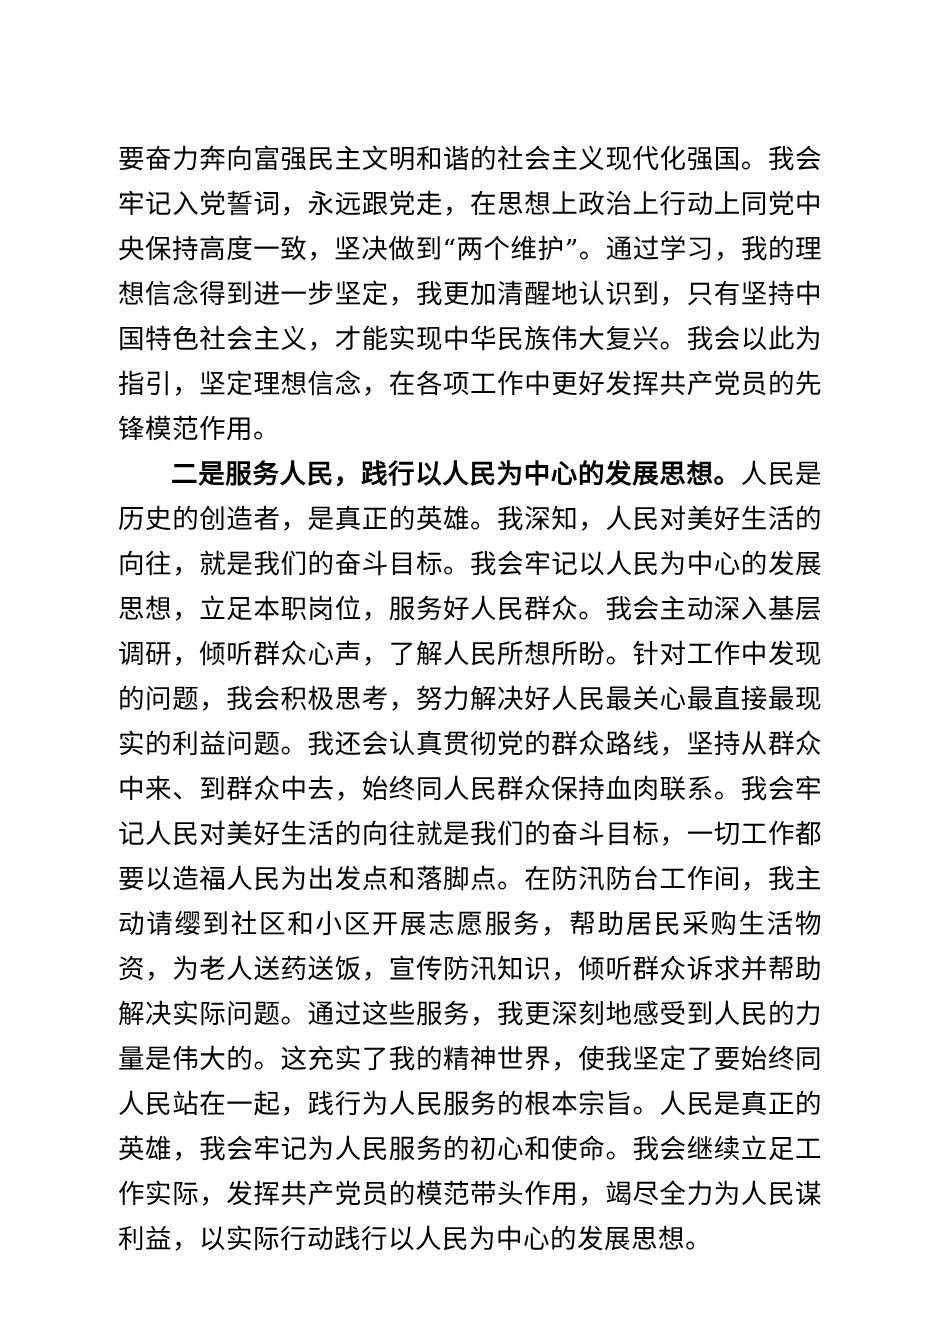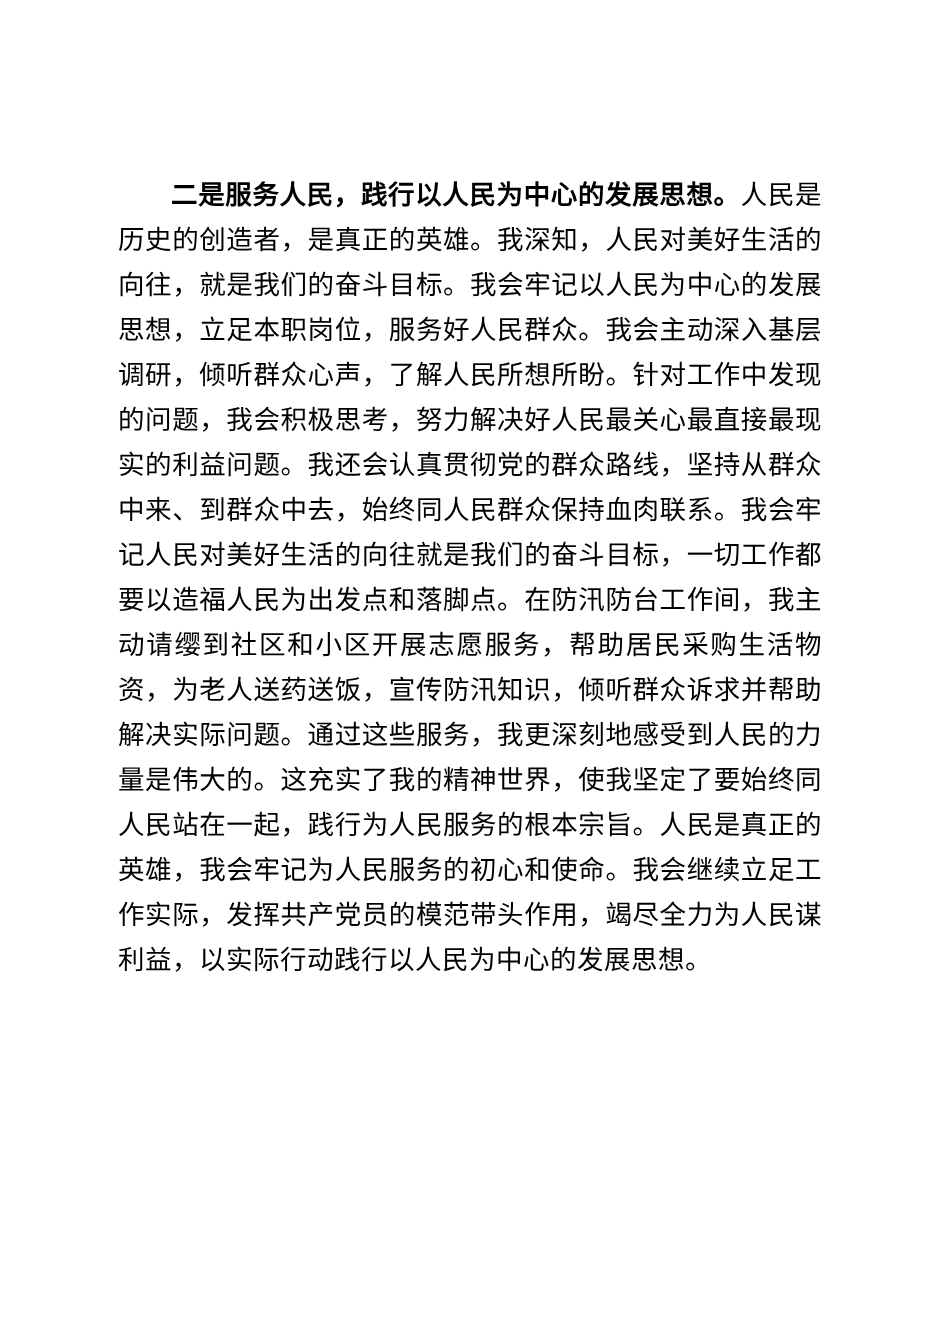--- a/index.html
+++ b/index.html
@@ -26,26 +26,26 @@
     text-justify: inter-ideograph;
     word-break: break-all;
     letter-spacing: 0.5px;
   }
   .doc-body p {
     margin: 0;
     padding: 0;
   }
   .doc-body p.indent {
     text-indent: 2em;
-    margin-top: 36px;
   }
   .doc-body strong.lead {
     font-weight: bold;
   }
 </style>
 </head>
 <body>
 
 <div class="page">
   <div class="doc-body">
+    <p><span>要奋力奔向富强民主文明和谐的社会主义现代化强国。我会牢记入党誓词，永远跟党走，在思想上政治上行动上同党中央保持高度一致，坚决做到“两个维护”。通过学习，我的理想信念得到进一步坚定，我更加清醒地认识到，只有坚持中国特色社会主义，才能实现中华民族伟大复兴。我会以此为指引，坚定理想信念，在各项工作中更好发挥共产党员的先锋模范作用。</span></p>
     <p class="indent"><strong class="lead">二是服务人民，践行以人民为中心的发展思想。</strong><span>人民是历史的创造者，是真正的英雄。我深知，人民对美好生活的向往，就是我们的奋斗目标。我会牢记以人民为中心的发展思想，立足本职岗位，服务好人民群众。我会主动深入基层调研，倾听群众心声，了解人民所想所盼。针对工作中发现的问题，我会积极思考，努力解决好人民最关心最直接最现实的利益问题。我还会认真贯彻党的群众路线，坚持从群众中来、到群众中去，始终同人民群众保持血肉联系。我会牢记人民对美好生活的向往就是我们的奋斗目标，一切工作都要以造福人民为出发点和落脚点。在防汛防台工作间，我主动请缨到社区和小区开展志愿服务，帮助居民采购生活物资，为老人送药送饭，宣传防汛知识，倾听群众诉求并帮助解决实际问题。通过这些服务，我更深刻地感受到人民的力量是伟大的。这充实了我的精神世界，使我坚定了要始终同人民站在一起，践行为人民服务的根本宗旨。人民是真正的英雄，我会牢记为人民服务的初心和使命。我会继续立足工作实际，发挥共产党员的模范带头作用，竭尽全力为人民谋利益，以实际行动践行以人民为中心的发展思想。</span></p>
   </div>
 </div>
 
 </body></html>

